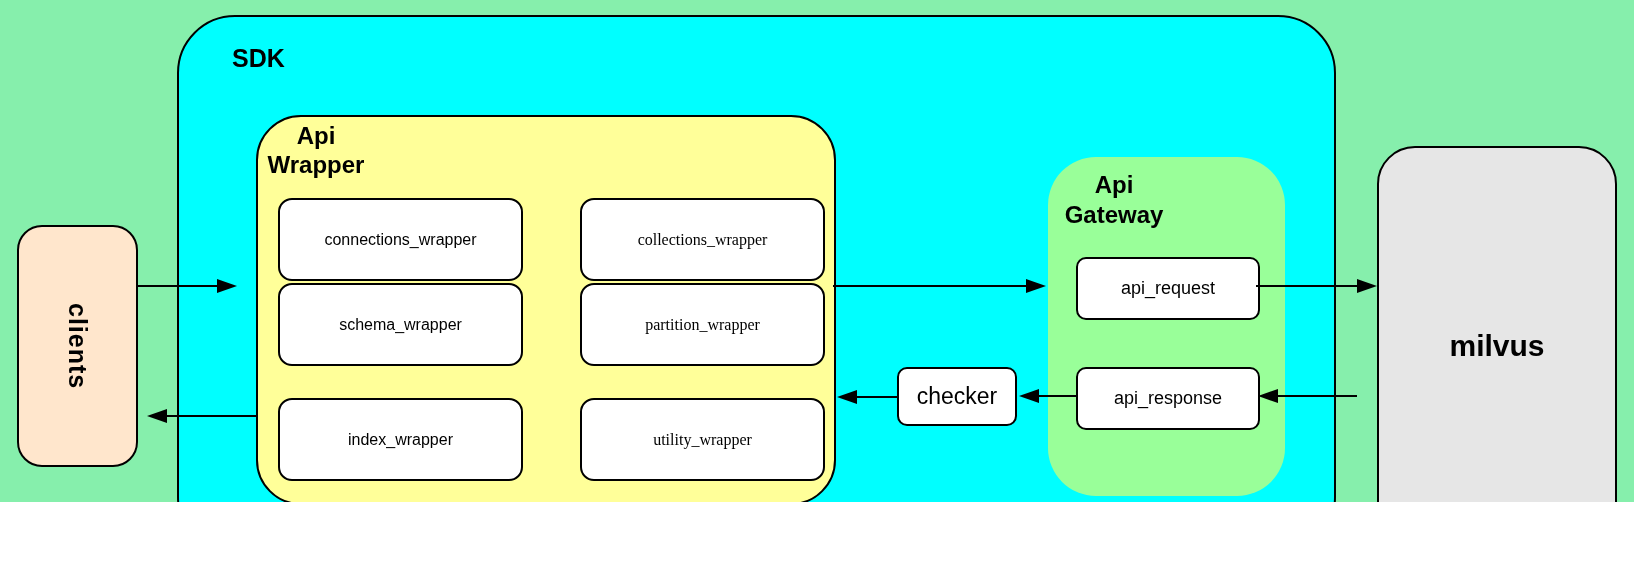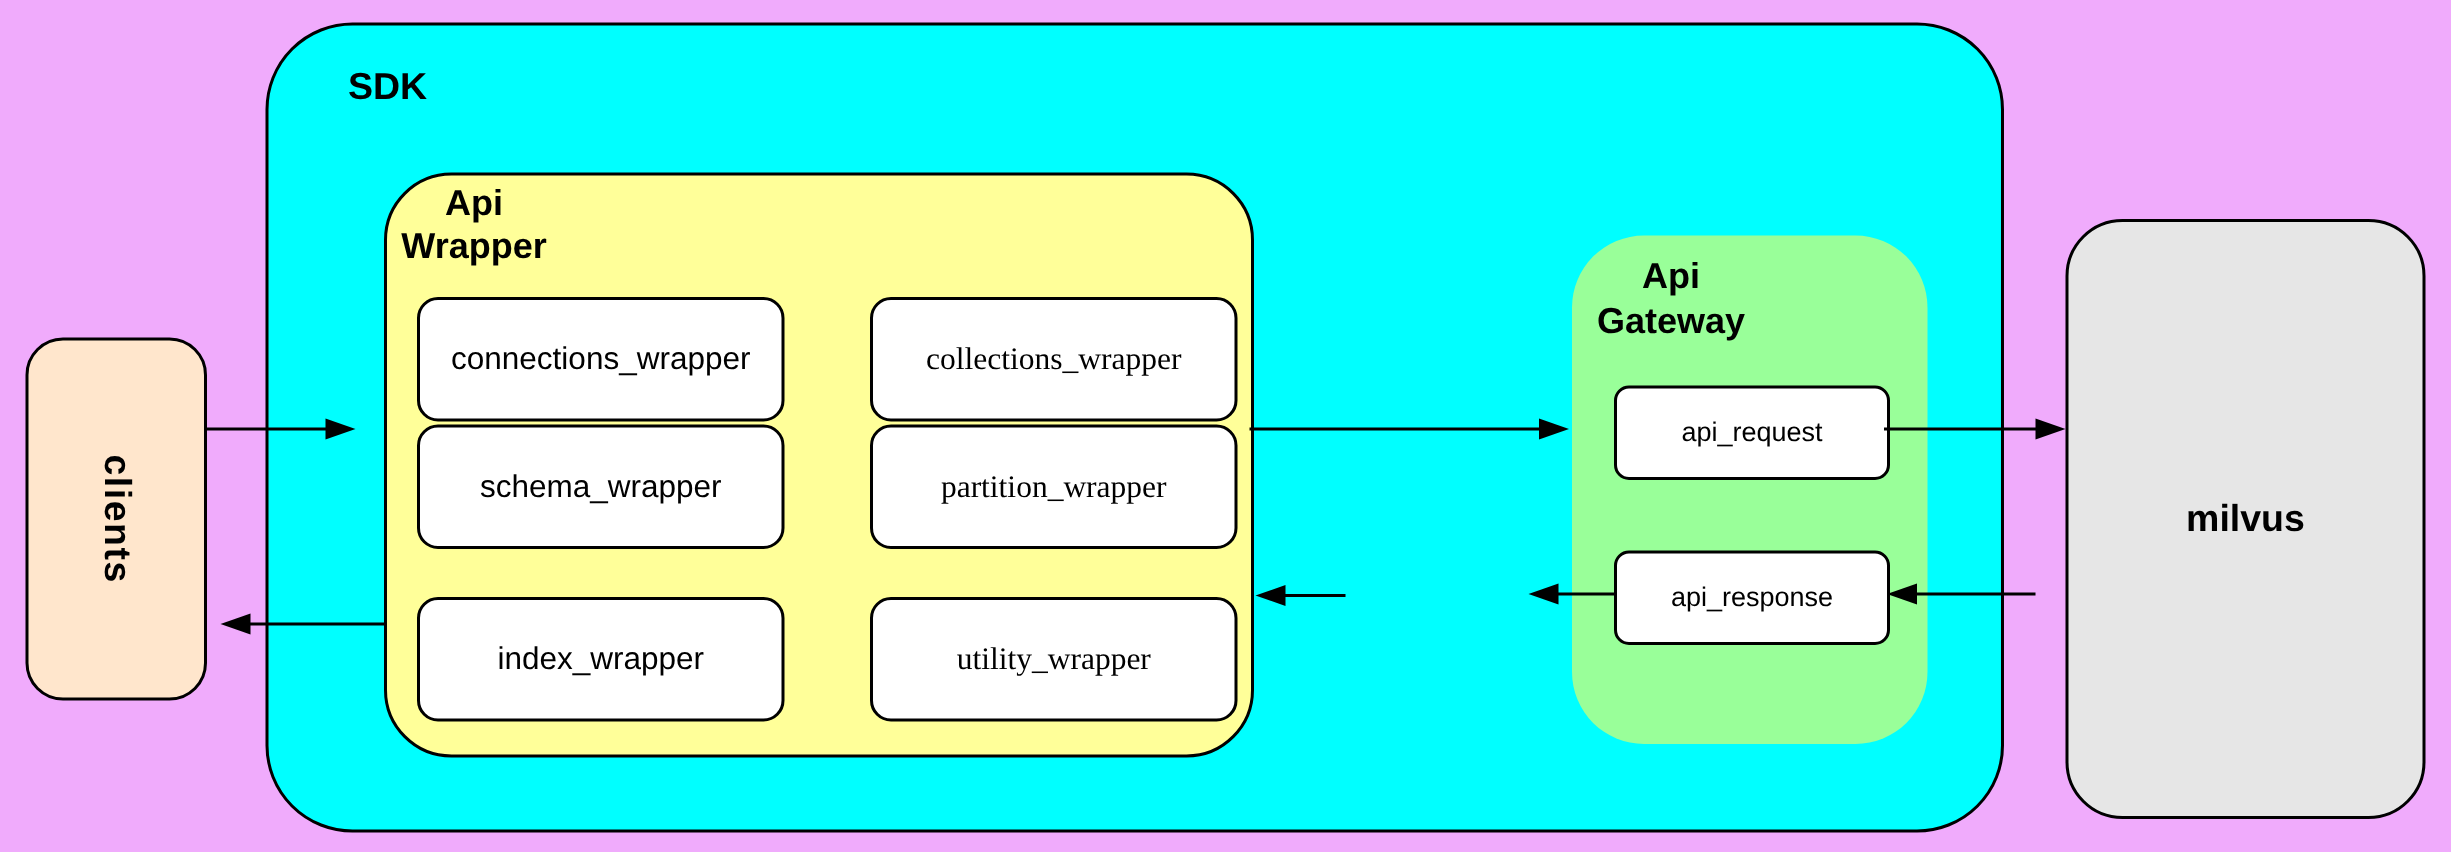--- a/index.html
+++ b/index.html
@@ -1,55 +1,55 @@
 <!DOCTYPE html>
 <html><head>
 <meta charset="utf-8">
 <style>
   html,body{margin:0;padding:0;background:#ffffff;}
   .stage{
-    position:relative;width:1634px;height:568px;background:#f0abfc;overflow:hidden;
+    position:relative;width:1634px;height:502px;background:#86efac;overflow:hidden;
     font-family:"Liberation Sans", sans-serif;color:#000;
   }
   .box{position:absolute;box-sizing:border-box;}
   .centered{display:flex;align-items:center;justify-content:center;}
 
   
   .sdk{left:177px;top:15px;width:1159px;height:540px;background:#00FFFF;
        border:2px solid #000;border-radius:58px;}
   .sdk-label{position:absolute;left:53px;top:29px;font-size:25px;font-weight:bold;line-height:25px;}
 
   .clients{left:17px;top:225px;width:121px;height:242px;background:#FFE6CC;
            border:2px solid #000;border-radius:25px;}
   .vtext{writing-mode:vertical-rl;text-orientation:mixed;font-size:25px;font-weight:bold;letter-spacing:1px;}
 
   .api-wrapper{left:256px;top:115px;width:580px;height:390px;background:#FFFF99;
                border:2px solid #000;border-radius:45px;}
   .aw-label{position:absolute;left:2px;top:4px;width:112px;text-align:center;
             font-size:24px;font-weight:bold;line-height:29px;}
 
   .module{position:absolute;width:241px;height:79px;background:#FFFFFF;border:2px solid #000;
-          border-radius:14px;font-size:21px;}
+          border-radius:14px;font-size:16px;}
   .m-c1{left:20px;}  .m-c2{left:322px;font-family:Liberation Serif, serif;}
   .m-r1{top:81px;}   .m-r2{top:166px;}  .m-r3{top:281px;}
 
   .api-gateway{left:1048px;top:157px;width:237px;height:339px;background:#99FF99;
                border:none;border-radius:48px;}
   .ag-label{position:absolute;left:10px;top:13px;width:112px;text-align:center;
             font-size:24px;font-weight:bold;line-height:30px;}
   .gw-box{position:absolute;left:28px;width:180px;height:59px;background:#fff;
           border:2px solid #000;border-radius:10px;font-size:18px;}
   .gw-request{top:100px;}
   .gw-response{top:210px;}
 
   .checker{left:897px;top:367px;width:120px;height:59px;background:#fff;
            border:2px solid #000;border-radius:10px;font-size:23px;}
 
   .milvus{left:1377px;top:146px;width:240px;height:400px;background:#E6E6E6;
-          border:2px solid #000;border-radius:38px;font-size:25px;font-weight:bold;}
+          border:2px solid #000;border-radius:38px;font-size:30px;font-weight:bold;}
 
   
   .aline{position:absolute;height:2px;background:#000;}
   .ahead-r{position:absolute;width:0;height:0;
            border-top:7px solid transparent;border-bottom:7px solid transparent;
            border-left:20px solid #000;}
   .ahead-l{position:absolute;width:0;height:0;
            border-top:7px solid transparent;border-bottom:7px solid transparent;
            border-right:20px solid #000;}
   
@@ -86,20 +86,21 @@
       <div>Wrapper</div>
     </div>
     <div class="module m-c1 m-r1 centered">connections_wrapper</div>
     <div class="module m-c2 m-r1 centered">collections_wrapper</div>
     <div class="module m-c1 m-r2 centered">schema_wrapper</div>
     <div class="module m-c1 m-r3 centered">index_wrapper</div>
     <div class="module m-c2 m-r2 centered">partition_wrapper</div>
     <div class="module m-c2 m-r3 centered">utility_wrapper</div>
   </div>
 
+  <div class="box checker centered">checker</div>
 
   <div class="box api-gateway">
     <div class="ag-label">
       <div>Api</div>
       <div>Gateway</div>
     </div>
     <div class="gw-box gw-request centered">api_request</div>
     <div class="gw-box gw-response centered">api_response</div>
   </div>
 

